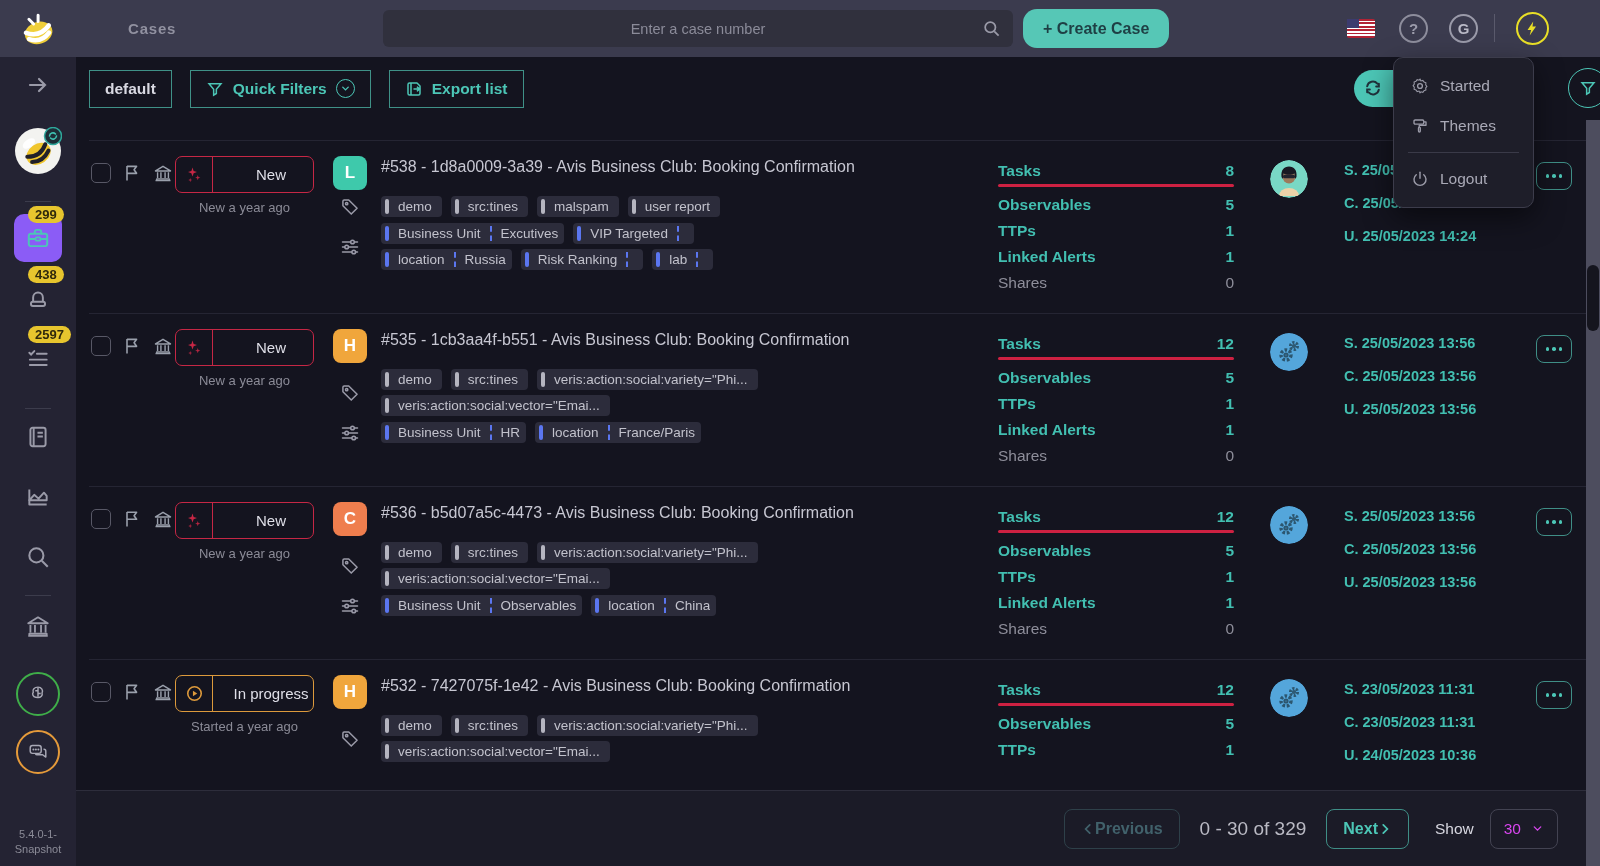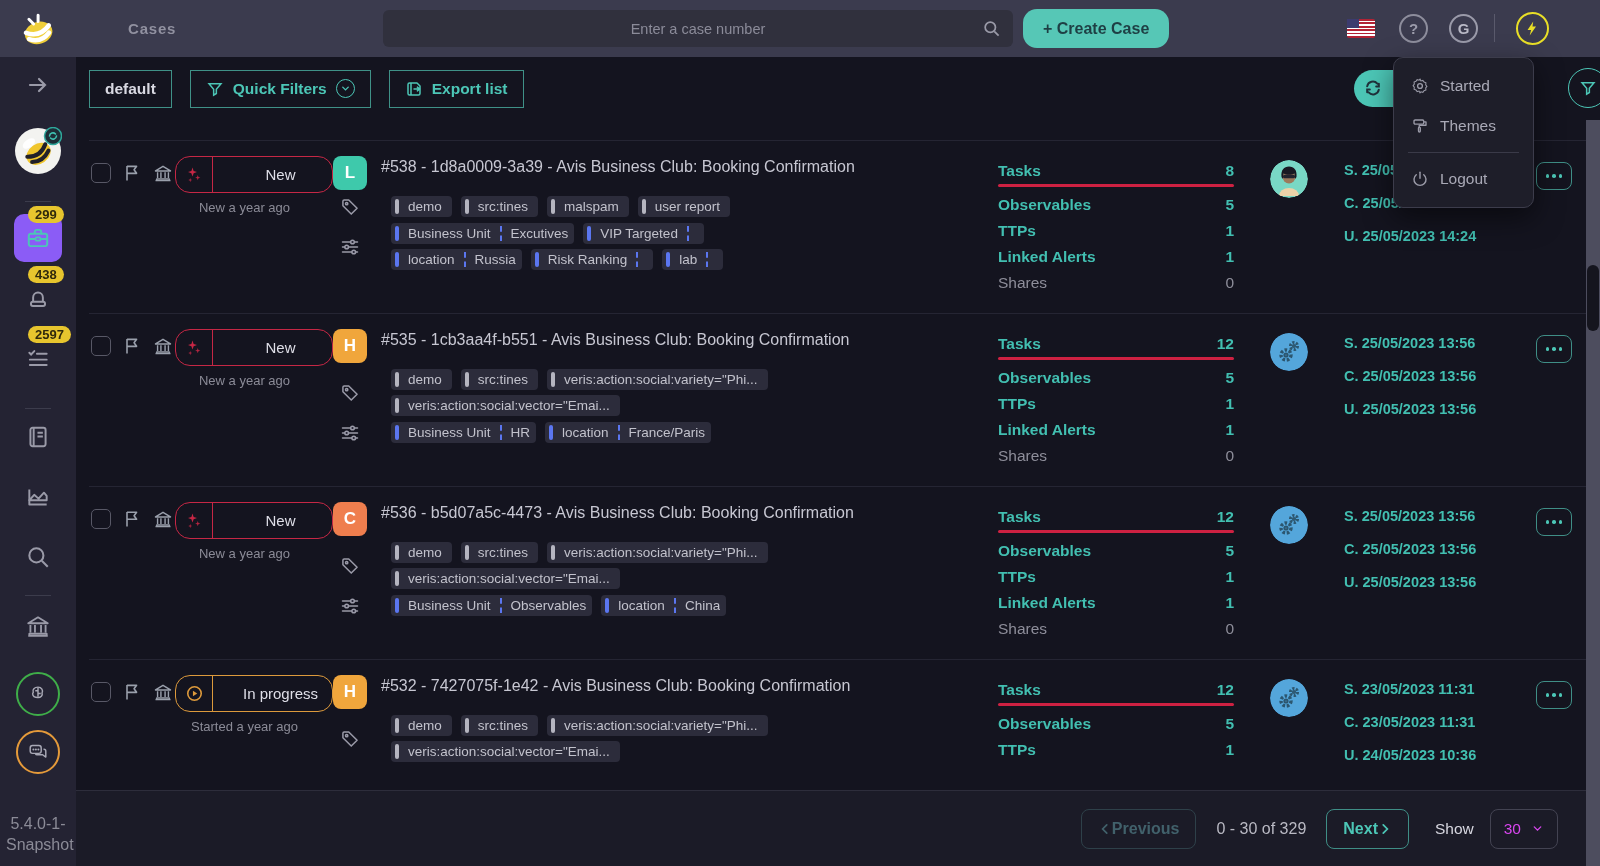--- a/index.html
+++ b/index.html
@@ -27,21 +27,21 @@
   .sidebar { position:absolute; top:57px; left:0; width:76px; height:809px; background:#242333; z-index:20; display:flex; flex-direction:column; align-items:center; }
   .sb-arrow { margin-top:16px; color:#9a9aa8; width:24px; height:24px; cursor:pointer; }
   .org-avatar { position:relative; margin-top:30px; width:48px; height:48px; cursor:pointer; }
   .sb-divider { width:26px; height:1px; background:#3c3c4c; margin-top:26px; }
   .sb-item { position:relative; margin-top:12px; width:48px; height:48px; border-radius:10px; display:flex; align-items:center; justify-content:center; color:#9a9aa8; cursor:pointer; }
   .sb-item.active { background:#8b5cf6; color:#4cc6b6; }
   .sb-badge { position:absolute; top:-8px; left:14px; background:#e7c52e; color:#30290c; font-size:13px; font-weight:700; border-radius:10px; padding:1px 7px; white-space:nowrap; }
   .sb-ring { margin-top:14px; width:44px; height:44px; border-radius:50%; border:2.5px solid; display:flex; align-items:center; justify-content:center; color:#a8a8b5; cursor:pointer; }
   .ring-green { border-color:#3fae49; margin-top:22px; }
   .ring-orange { border-color:#e59a3a; }
-  .sb-version { margin-top:auto; margin-bottom:10px; font-size:16px; color:#8b8b97; text-align:center; line-height:1.3; width:64px; }
+  .sb-version { margin-top:auto; margin-bottom:10px; font-size:11px; color:#8b8b97; text-align:center; line-height:1.3; width:64px; }
 
   
   .main { position:absolute; left:76px; top:57px; width:1524px; height:809px; }
   .filterbar { position:absolute; top:0; left:0; right:0; height:63px; display:flex; align-items:center; padding-left:13px; }
   .fb-btn { height:38px; border:1.5px solid #3f9187; border-radius:0; background:transparent; display:flex; align-items:center; gap:9px; padding:8px 15px; margin-right:18px; cursor:pointer; font-family:"Liberation Sans",sans-serif; font-size:15.5px; font-weight:700; color:#4cc6b6; }
   .fb-btn .lbl-light { color:#d9d9e2; }
   .fb-icn { width:18px; height:18px; }
   .chev-circle { width:19px; height:19px; border:1.5px solid #4cc6b6; border-radius:50%; display:flex; align-items:center; justify-content:center; }
   .refresh-toggle { position:absolute; right:172px; top:13px; width:74px; height:37px; background:#4cc6b6; border-radius:19px; cursor:pointer; }
   .refresh-toggle .r-icn { position:absolute; left:9px; top:8px; width:20px; height:20px; color:#20323c; }
@@ -49,33 +49,33 @@
   .funnel-btn { position:absolute; right:-8px; top:11px; width:40px; height:40px; border:1.5px solid #4cc6b6; border-radius:50%; background:transparent; color:#4cc6b6; display:flex; align-items:center; justify-content:center; cursor:pointer; }
 
   
   .case-list { position:absolute; top:63px; left:0; right:14px; bottom:76px; overflow:hidden; padding:20px 0 0 13px; }
   .case-row { display:flex; border-top:1px solid #252533; padding:15px 0 17px 2px; }
   .sel-col { width:84px; display:flex; gap:11px; padding-top:7px; }
   .checkbox { width:20px; height:20px; border:1.5px solid #585866; border-radius:5px; cursor:pointer; flex:none; }
   .row-icon { width:20px; height:20px; color:#9aa0ac; cursor:pointer; flex:none; }
 
   .status-col { width:158px; display:flex; flex-direction:column; align-items:flex-start; }
-  .status-badge { --sc:#c62745; width:158px; height:37px; border:1px solid var(--sc); border-radius:15px; display:flex; align-items:stretch; cursor:pointer;gap:16px; }
+  .status-badge { --sc:#c62745; width:139px; height:37px; border:1px solid var(--sc); border-radius:7px; display:flex; align-items:stretch; cursor:pointer;gap:16px; }
   .status-badge.progress { --sc:#dd9a3c; }
   .status-icn { width:37px; display:flex; align-items:center; justify-content:center; border-right:1px solid var(--sc); color:var(--sc); }
   .status-badge .icn-progress { display:none; }
   .status-badge.progress .icn-progress { display:block; }
   .status-label { flex:1; display:flex; align-items:center; justify-content:center; font-size:15px; font-weight:500; color:#dfdfe8; }
   .status-sub { margin-top:7px; width:139px; text-align:center; font-size:13px; color:#8b8b97; }
 
   .main-col { flex:1; padding-right:8px; min-width:0; }
   .title-row { display:flex; align-items:flex-start; }
   .case-avatar { width:34px; height:34px; border-radius:8px; display:flex; align-items:center; justify-content:center; font-size:17px; font-weight:700; color:#ffffff; flex:none; }
   .case-title { margin-left:14px; max-width:540px; font-size:16px; line-height:21px; color:#c7c7d2; cursor:pointer; text-decoration:none; }
-  .chips-row { display:flex; align-items:center; margin-top:6px;gap:10px; }
+  .chips-row { display:flex; align-items:center; margin-top:6px; }
   .chips-icn { width:34px; display:flex; justify-content:center; color:#9a9aa8; flex:none; }
   .chip-lines { margin-left:14px; min-width:0; }
   .chip-line { display:flex; gap:9px; margin-top:5px; }
   .chip-line:first-child { margin-top:0; }
   .chip { display:flex; align-items:center; background:#2c2c3b; border-radius:4px; padding:3px 10px 3px 4px; font-size:13.5px; color:#c2c2cc; white-space:nowrap; cursor:pointer; }
   .chip-bar { width:4px; align-self:stretch; background:#b5b5c0; border-radius:2px; margin-right:9px; }
   .chip-bar.blue { background:#5b76f0; }
   .chip-sep { align-self:stretch; border-left:2px dashed #5b76f0; margin:0 9px; }
   .chip.field { padding-right:6px; }
   .chip.field .val:empty { display:none; }
@@ -99,21 +99,21 @@
 
   .actions-col { width:64px; display:flex; justify-content:center; padding-top:6px; }
   .more-btn { width:36px; height:28px; border:1.5px solid #3f8e86; border-radius:8px; background:transparent; display:flex; align-items:center; justify-content:center; gap:3px; cursor:pointer; }
   .more-btn i { width:3.5px; height:3.5px; border-radius:50%; background:#4cc6b6; }
 
   
   .footer { position:absolute; left:0; right:14px; bottom:0; height:76px; background:#1b1b27; border-top:1px solid #2d2d3b; display:flex; align-items:center; justify-content:flex-end; padding-right:28px; gap:16px; z-index:10; }
   .pg-btn { height:40px; border-radius:8px; background:transparent; display:flex; align-items:center; padding:0 16px; font-size:16px; font-weight:700; font-family:Liberation Sans, sans-serif; cursor:pointer; }
   .pg-prev { border:1px solid #2e4049; color:#41616b; }
   .pg-next { border:1px solid #3f8e86; color:#4cc6b6; }
-  .pg-range { color:#b9b9c3; font-size:16px; margin:4px 4px; }
+  .pg-range { color:#b9b9c3; font-size:19px; margin:4px 4px; }
   .pg-show { color:#d8d8e1; font-size:15.5px; margin-left:10px; }
   .pg-size { height:40px; border:1px solid #434352; border-radius:8px; display:flex; align-items:center; gap:10px; padding:0 13px; color:#d946ef; font-size:15.5px; cursor:pointer; }
 
   
   .scroll-track { position:absolute; right:0; top:63px; bottom:0; width:14px; background:#4d4d5e; }
   .scroll-thumb { position:absolute; left:1px; right:1px; top:145px; height:66px; background:#15151e; border-radius:6px; cursor:grab; }
 
   
   .user-menu { position:absolute; left:1393px; top:57px; width:141px; background:#1e1e29; border:1px solid #3c3c4b; border-radius:10px; padding:8px 0; z-index:50; box-shadow:0 10px 28px rgba(0,0,0,.5); }
   .um-item { display:flex; align-items:center; gap:11px; padding:11px 17px; color:#a9a9b6; font-size:15.5px; cursor:pointer; }

